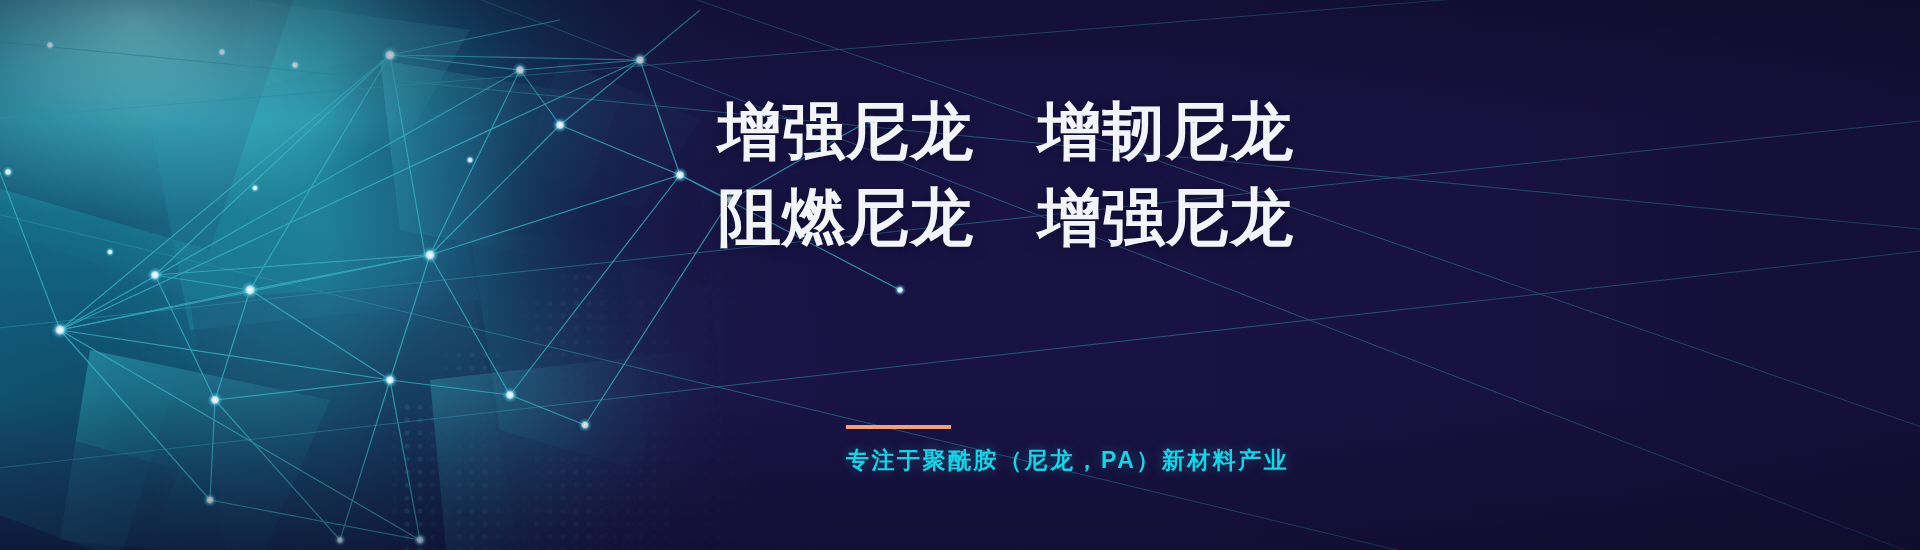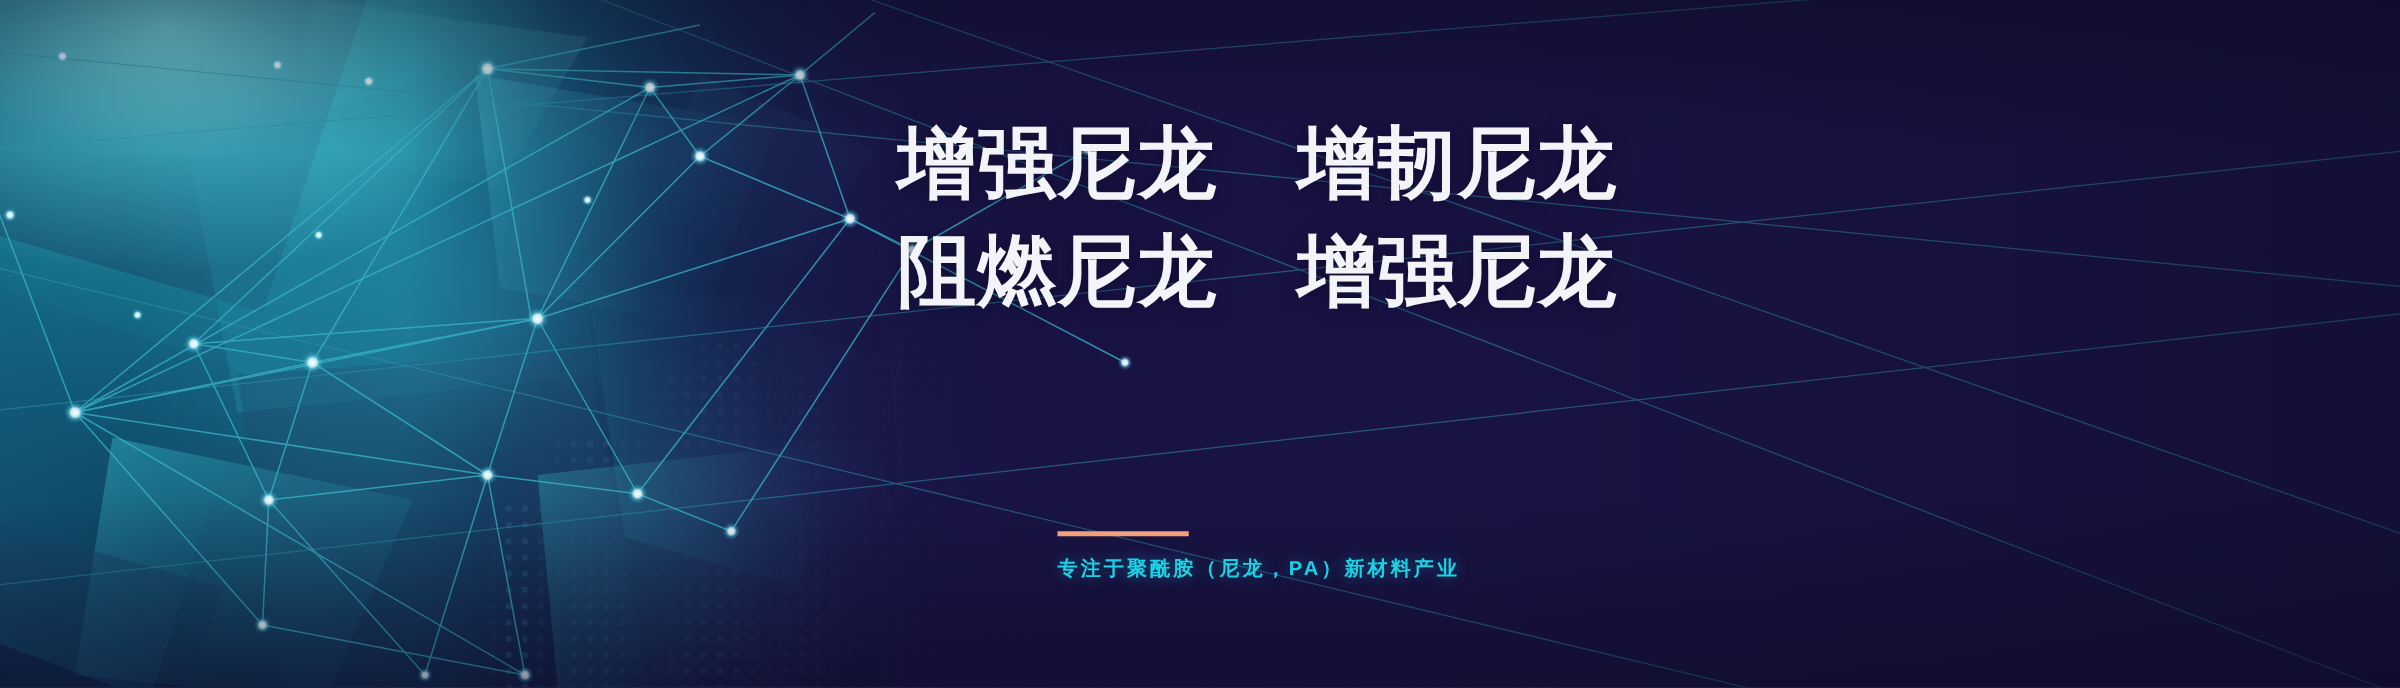--- a/index.html
+++ b/index.html
@@ -83,21 +83,21 @@
     width:100%;
   }
   #divider{
     width:105px;
     height:4px;
     background:#f2a07c;
     margin-bottom:16px;
   }
   #tagline{
     color:#1ad2e6;
-    font-size:16px;
+    font-size:23px;
     font-weight:bold;
     letter-spacing:2.5px;
     white-space:pre;
     text-shadow:0 0 12px rgba(26,210,230,.35);
   }
 </style>
 </head>
 <body>
 
 <div id="banner">

